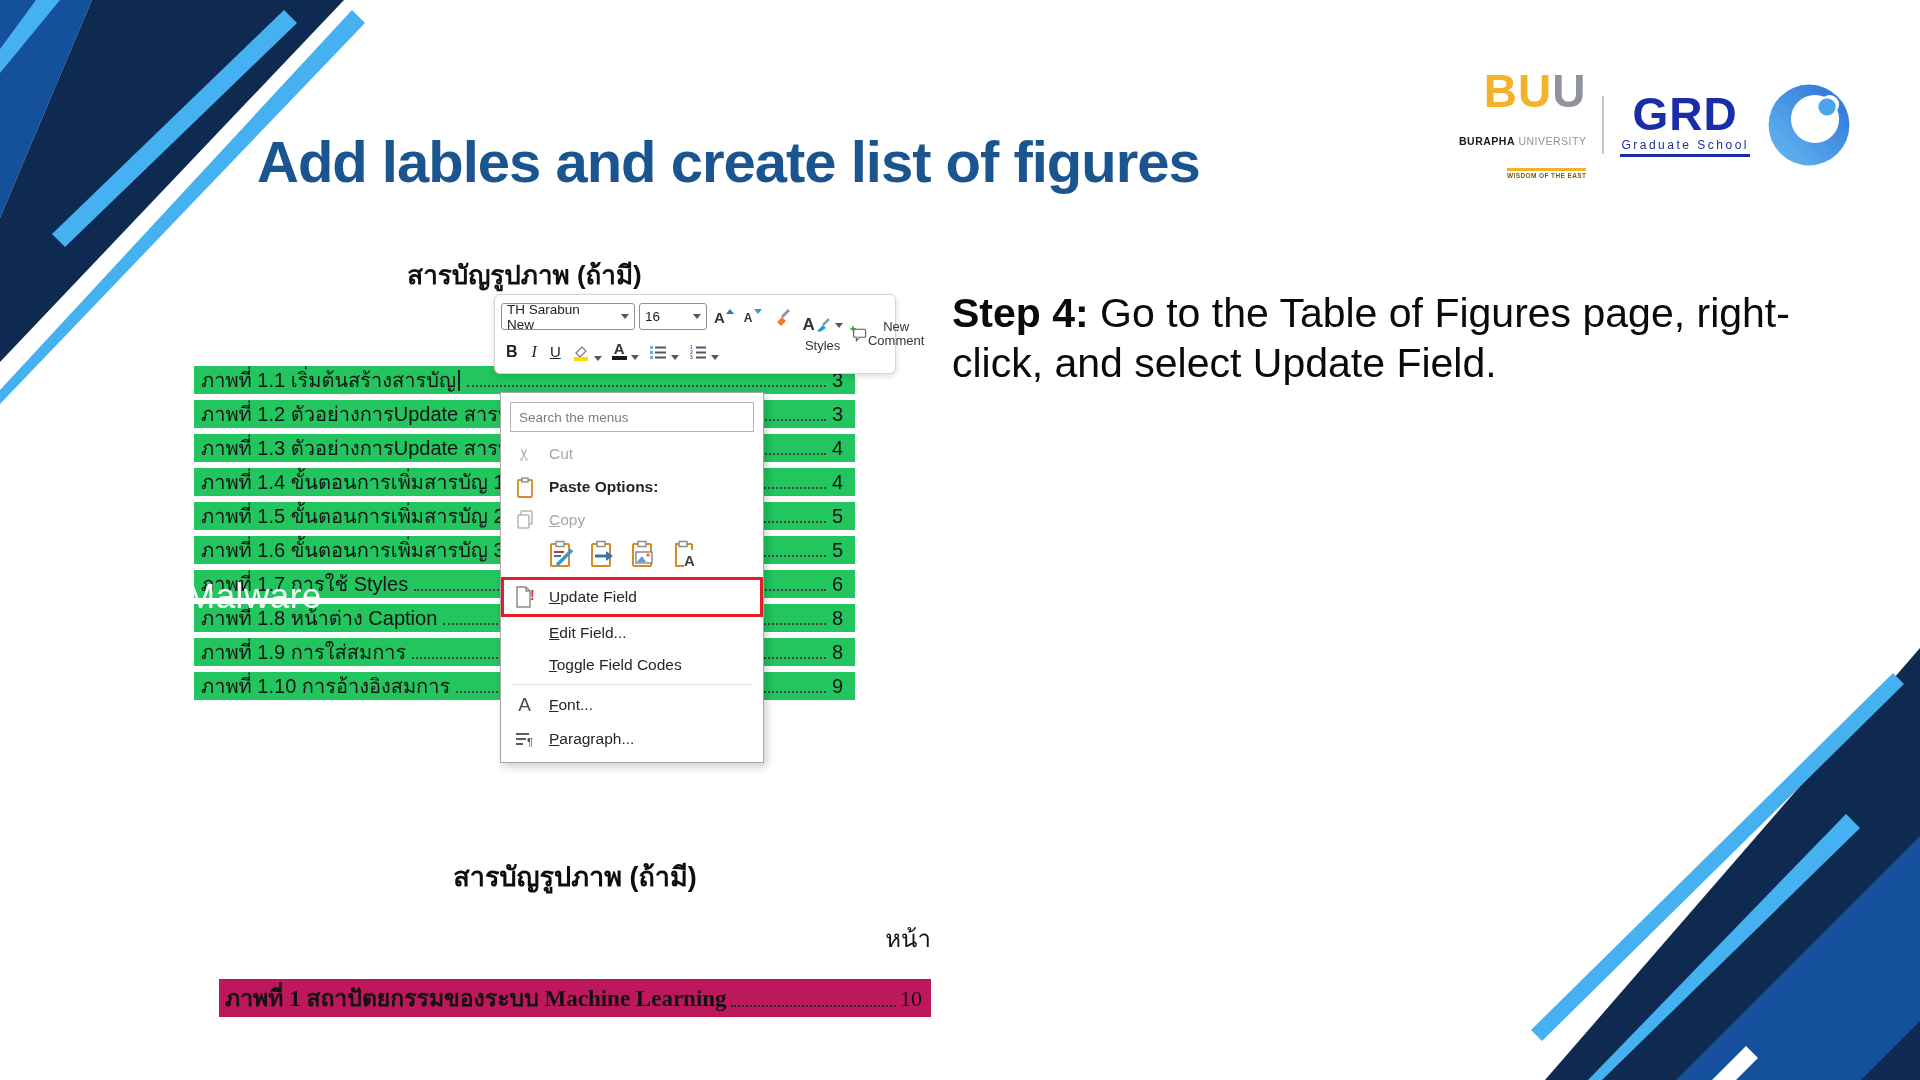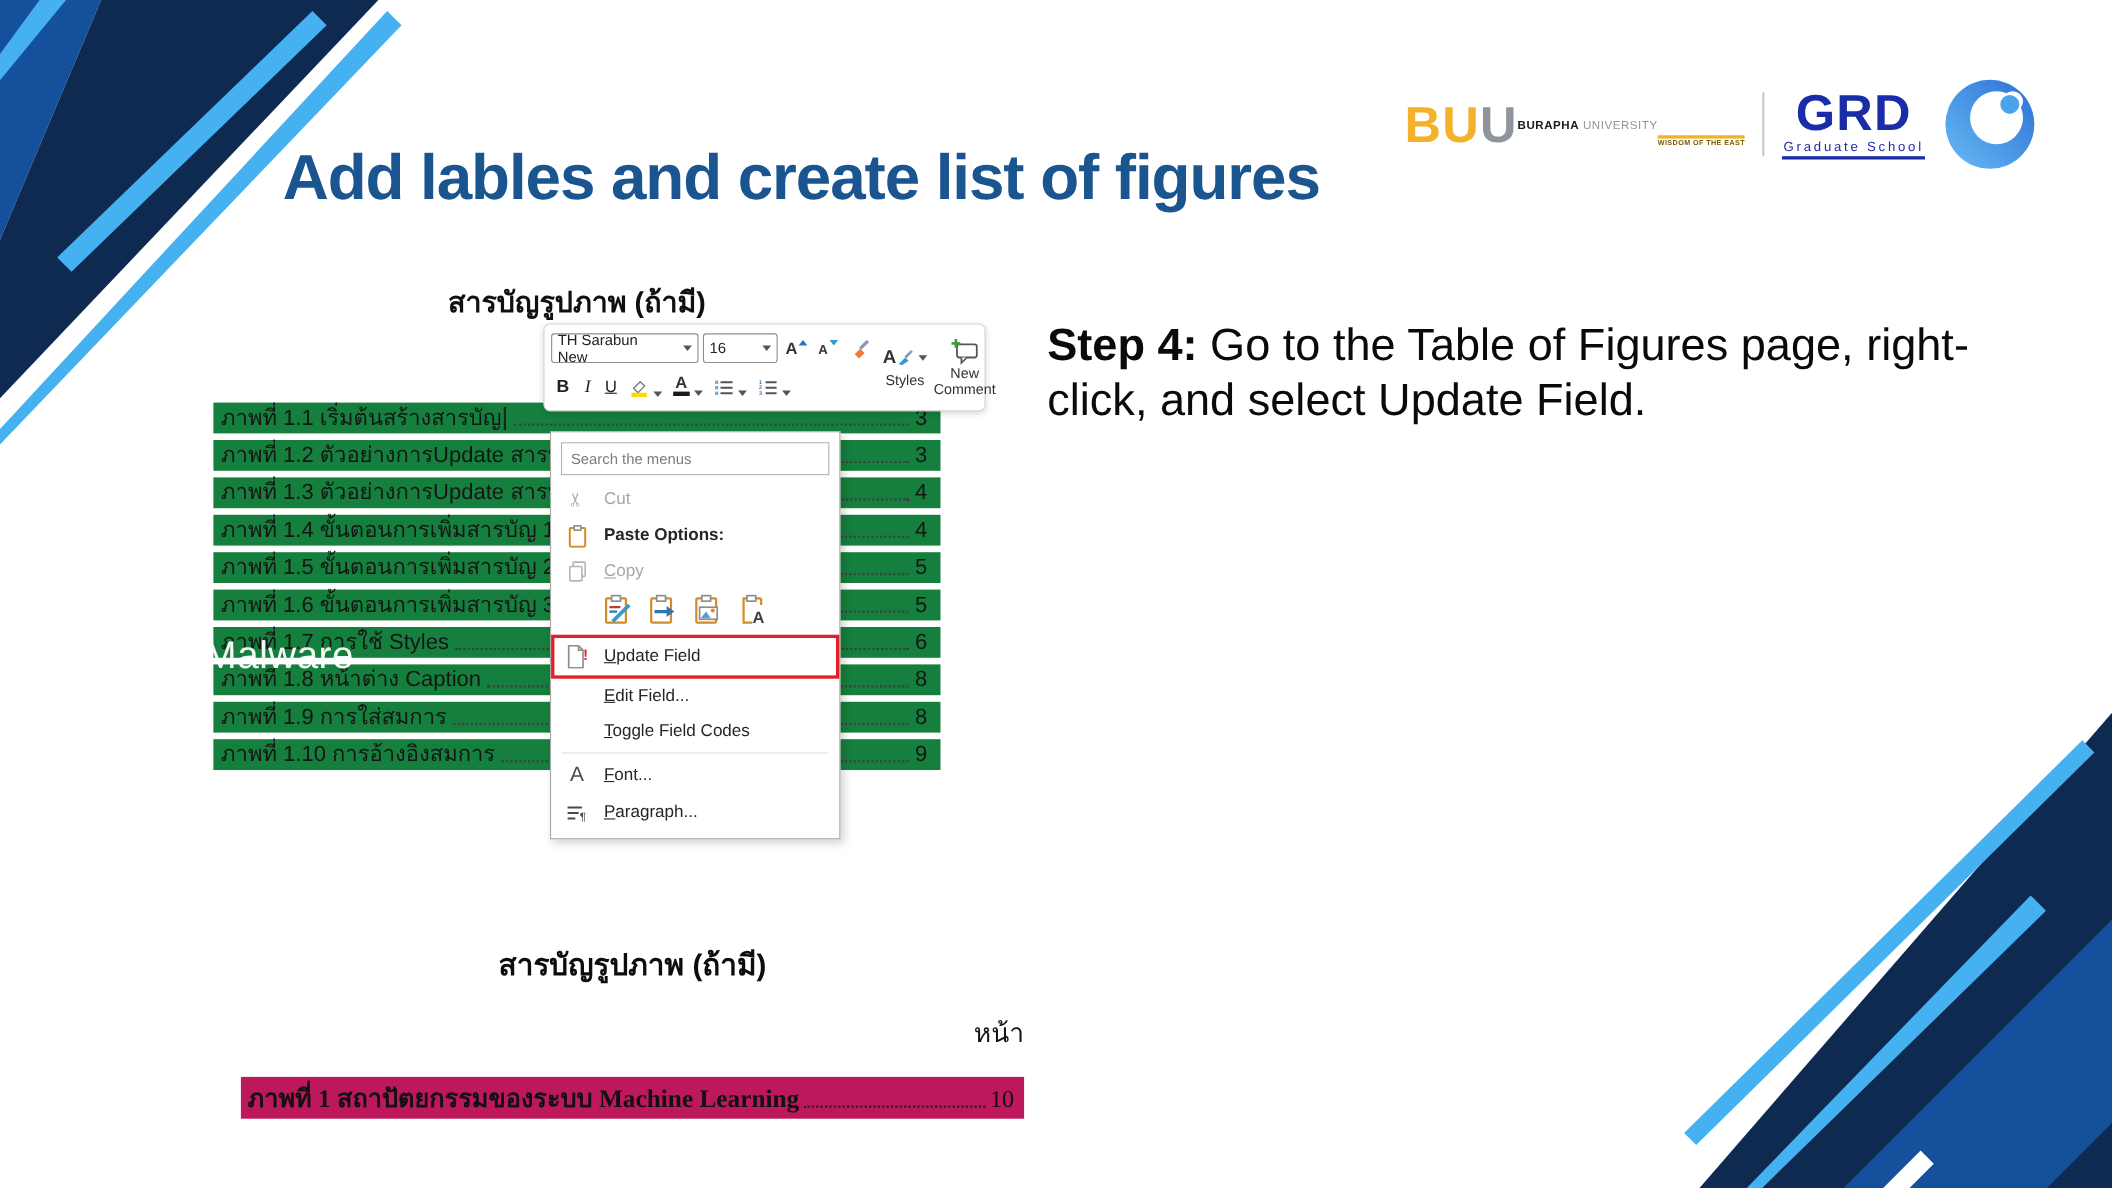--- a/index.html
+++ b/index.html
@@ -11,21 +11,21 @@
   .decor { position:absolute; pointer-events:none; }
   .decor.tl { left:0; top:0; }
   .decor.br { right:0; bottom:0; }
 
   
   .title { position:absolute; left:257px; top:128px; font-size:58px; font-weight:700;
            letter-spacing:-1px; color:#1a5590; }
 
   
   .logos { position:absolute; top:70px; right:68px; display:flex; align-items:center; gap:16px; }
-  .buu { display:flex; align-items:center; }
+  .buu { display:flex; flex-direction:column; align-items:flex-end;gap:21px; }
   .buu-letters { font-size:46px; font-weight:800; line-height:42px; letter-spacing:1px; }
   .buu-letters .y { color:#f3b229; }
   .buu-letters .g { color:#8f939b; }
   .buu-line { font-size:10.5px; margin-top:2px; letter-spacing:.5px; }
   .buu-line b { color:#17191c; } .buu-line span.u { color:#8f939b; font-weight:400; }
   .buu-tag { align-self:flex-end; font-size:6.5px; font-weight:700; color:#7a5c00;
              border-top:3px solid #f3b229; padding-top:1px; letter-spacing:.4px; }
   .logo-div { width:2px; height:58px; background:#c9c9c9; }
   .grd { display:flex; flex-direction:column; align-items:center; }
   .grd-acronym { font-size:46px; font-weight:800; line-height:42px; color:#1b2ca9; letter-spacing:1px; }
@@ -62,26 +62,26 @@
               border-top:5px solid #2e9bd6; margin:0 0 10px 1px; }
   .tb-b { font-weight:800; font-size:16px; color:#222; padding:0 5px; }
   .tb-i { font-style:italic; font-family:"Liberation Serif",serif; font-size:16px; padding:0 5px; color:#222; }
   .tb-u { text-decoration:underline; font-size:15px; padding:0 4px; color:#222; }
   .glyph-a { font-size:15px; font-weight:700; color:#333; line-height:12px; }
   .color-bar { display:block; width:15px; height:4px; margin-top:1px; }
   .tb-sep { width:1.4px; background:#dcdcdc; margin:3px 3px; }
   .tb-styles { display:flex; flex-direction:column; align-items:center; justify-content:center;
                width:62px; font-size:13px; color:#333; gap:3px; }
   .styles-top { display:flex; align-items:center; }
-  .tb-comment { display:flex; flex-direction:column; align-items:center; justify-content:center;
+  .tb-comment { display:flex; flex-direction:row; align-items:center; justify-content:center;
                 width:76px; font-size:13px; color:#333; text-align:center; line-height:14px; }
 
   
   .toc-rows { position:absolute; left:0; top:116px; width:661px; z-index:1; }
-  .toc-row { width:661px; height:28px; background:#15803d; margin-bottom:6px; display:flex;
+  .toc-row { width:661px; height:28px; background:#22c55e; margin-bottom:6px; display:flex;
              align-items:flex-end; padding:0 12px 0 7px; font-size:20px; color:#151515; line-height:27px; }
   .dots { flex:1; border-bottom:2.5px dotted #3f3f3f; margin:0 6px 7px 6px; }
   .toc-page { font-size:20px; line-height:27px; }
   .txt-caret { width:2px; height:21px; background:#222; margin:0 1px 3px 2px; }
 
   
   .watermark { position:absolute; left:-8px; top:326px; font-size:35px; color:rgba(255,255,255,.95);
                z-index:4; letter-spacing:.5px; }
 
   

